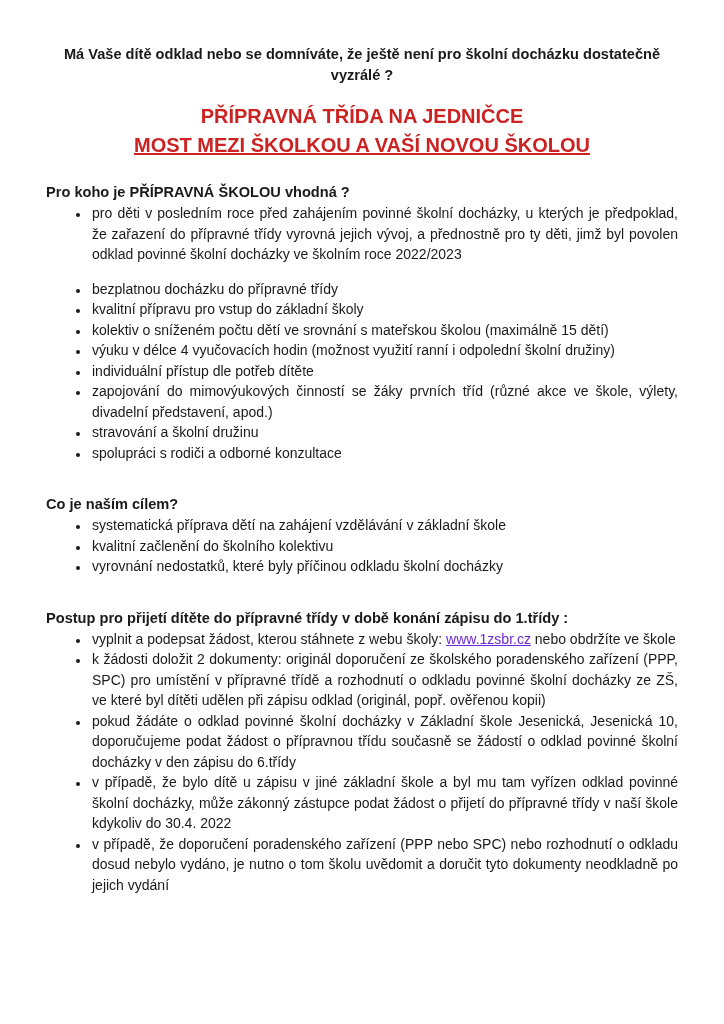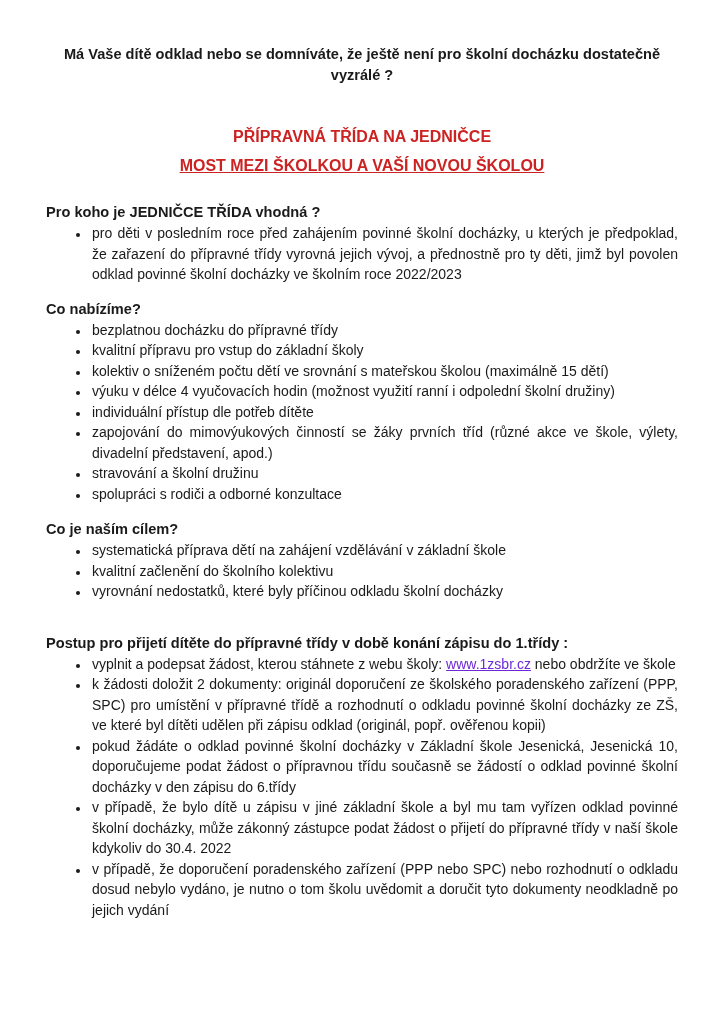--- a/index.html
+++ b/index.html
@@ -23,39 +23,39 @@
     line-height: 20.5px;
   }
   .intro p {
     margin: 0;
     text-align: center;
     font-weight: bold;
     font-size: 14.6px;
     line-height: 21px;
   }
   .main-title {
-    margin-top: 36px;
+    margin-top: 16px;
     text-align: center;
     font-weight: bold;
-    font-size: 16px;
+    font-size: 20px;
     line-height: 29px;
     color: var(--accent, #cc2222);
   }
   .main-title .line { display: block; }
   .main-title .underlined { text-decoration: underline; }
   .section { margin: 0; }
   .sec-h {
     font-weight: bold;
     font-size: 14.6px;
     margin: 0;
     line-height: 21px;
   }
   .mt-sec1 { margin-top: 22px; }
   .mt-sec2 { margin-top: 14px; }
-  .mt-sec3 { margin-top: 15px; }
+  .mt-sec3 { margin-top: 31px; }
   .mt-sec4 { margin-top: 16px; }
   .mt-sec5 { margin-top: 31px; }
   ul.bullets {
     margin: 0;
     padding: 0 0 0 44px;
     list-style: disc outside;
   }
   ul.bullets li {
     text-align: justify;
     padding-left: 2px;
@@ -80,28 +80,27 @@
   <div class="intro">
     <p>Má Vaše dítě odklad nebo se domníváte, že ještě není pro školní docházku dostatečně vyzrálé ?</p>
   </div>
 
   <div class="main-title">
     <span class="line">PŘÍPRAVNÁ TŘÍDA NA JEDNIČCE</span>
     <span class="line underlined">MOST MEZI ŠKOLKOU A VAŠÍ NOVOU ŠKOLOU</span>
   </div>
 
   <div class="section mt-sec1">
-    <p class="sec-h">Pro koho je  JEDNIČCE TŘÍDA vhodná ?</p>
+    <p class="sec-h">Pro koho je  PŘÍPRAVNÁ ŠKOLOU vhodná ?</p>
     <ul class="bullets">
       <li>pro děti v posledním roce před zahájením povinné školní docházky, u kterých je předpoklad, že zařazení do přípravné třídy vyrovná jejich vývoj, a přednostně pro ty děti, jimž byl povolen odklad povinné školní docházky ve školním roce 2022/2023</li>
     </ul>
   </div>
 
   <div class="section mt-sec2">
-    <p class="sec-h">Co nabízíme?</p>
     <ul class="bullets">
       <li>bezplatnou docházku do přípravné třídy</li>
       <li>kvalitní přípravu pro vstup do základní školy</li>
       <li>kolektiv o sníženém počtu dětí ve srovnání s mateřskou školou (maximálně 15 dětí)</li>
       <li>výuku v délce 4 vyučovacích hodin (možnost využití ranní i odpolední školní družiny)</li>
       <li>individuální přístup dle potřeb dítěte</li>
       <li>zapojování do mimovýukových činností se žáky prvních tříd (různé akce ve škole, výlety, divadelní představení, apod.)</li>
       <li>stravování a školní družinu</li>
       <li>spolupráci s rodiči a odborné konzultace</li>
     </ul>

